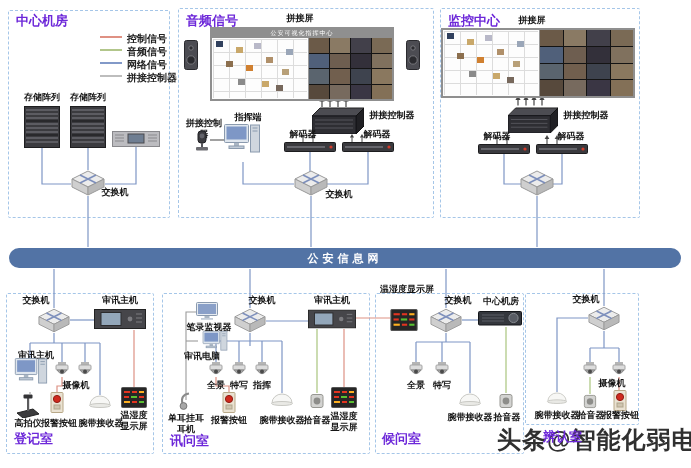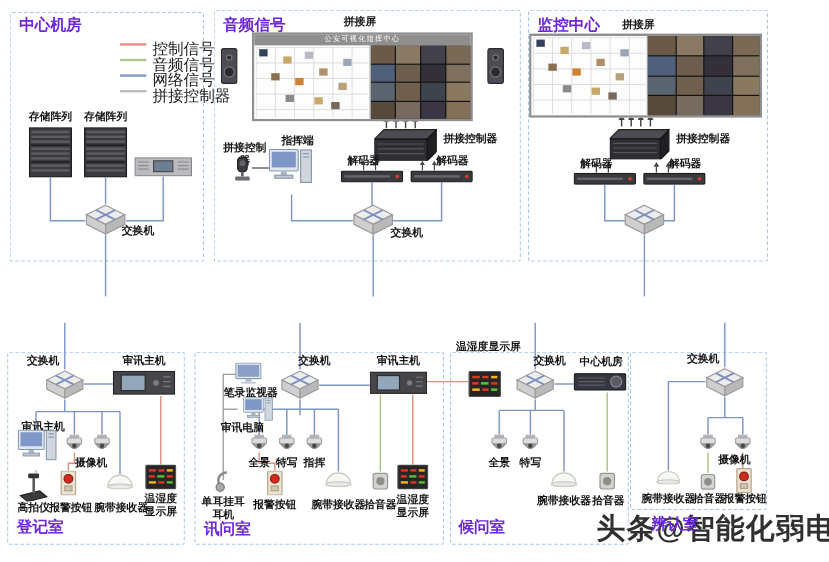--- a/index.html
+++ b/index.html
@@ -22,21 +22,21 @@
      background-image:linear-gradient(90deg,#d4d4d4 1px,transparent 1px),
                       linear-gradient(#d4d4d4 1px,transparent 1px);
      background-size:16px 100%,100% 13px;opacity:.8;}
   .floorplan::after{content:"";position:absolute;left:4px;top:3px;width:7px;height:6px;background:#31415e;
      box-shadow:20px 6px 0 #c9a86a,38px 2px 0 #b8b8c8,10px 20px 0 #8c6f4e,30px 24px 0 #d08030,
                 50px 16px 0 #b0906a,22px 38px 0 #8a8a8a,46px 40px 0 #c9a86a,66px 28px 0 #b8a078,
                 70px 8px 0 #9aa6b8,60px 44px 0 #77685c;}
   .camgrid{display:grid;grid-template-columns:repeat(4,1fr);grid-template-rows:repeat(4,1fr);
            gap:1px;background:#141414;}
   .legend-line{position:absolute;width:22px;height:2px;}
-  .legend-lab{position:absolute;font-weight:normal;font-size:13px;color:#222;white-space:nowrap;}
+  .legend-lab{position:absolute;font-weight:bold;font-size:10px;color:#222;white-space:nowrap;}
   .watermark{position:absolute;left:497px;top:424px;font-weight:bold;font-size:24px;color:#303030;
      letter-spacing:1px;white-space:nowrap;
      text-shadow:-1px -1px 0 #fff,1px -1px 0 #fff,-1px 1px 0 #fff,1px 1px 0 #fff,0 0 3px #fff;}
   .roomtitle-hidden{z-index:1;}
 </style>
 </head>
 <body>
 
 <div id="canvas">
 
@@ -357,20 +357,21 @@
   <svg class="ic" style="left:478px;top:144px" width="52" height="10">
       <use href="#sym-decoder"></use>
     </svg>
   <svg class="ic" style="left:536px;top:144px" width="52" height="10">
       <use href="#sym-decoder"></use>
     </svg>
   <svg class="ic" style="left:520px;top:170px" width="34" height="26">
       <use href="#sym-switch"></use>
     </svg>
 
+  <div class="bar" style="background: rgb(82, 115, 165);">公安信息网</div>
 
   <div class="lbl" style="left:16px;top:295px;width:40px;">交换机</div>
   <svg class="ic" style="left:38px;top:308px" width="32" height="25">
       <use href="#sym-switch"></use>
     </svg>
   <div class="lbl" style="left:96px;top:295px;width:48px;">审讯主机</div>
   <svg class="ic" style="left:94px;top:309px" width="52" height="20">
       <use href="#sym-rackhost"></use>
     </svg>
   <div class="lbl" style="left:12px;top:350px;width:48px;">审讯主机</div>

